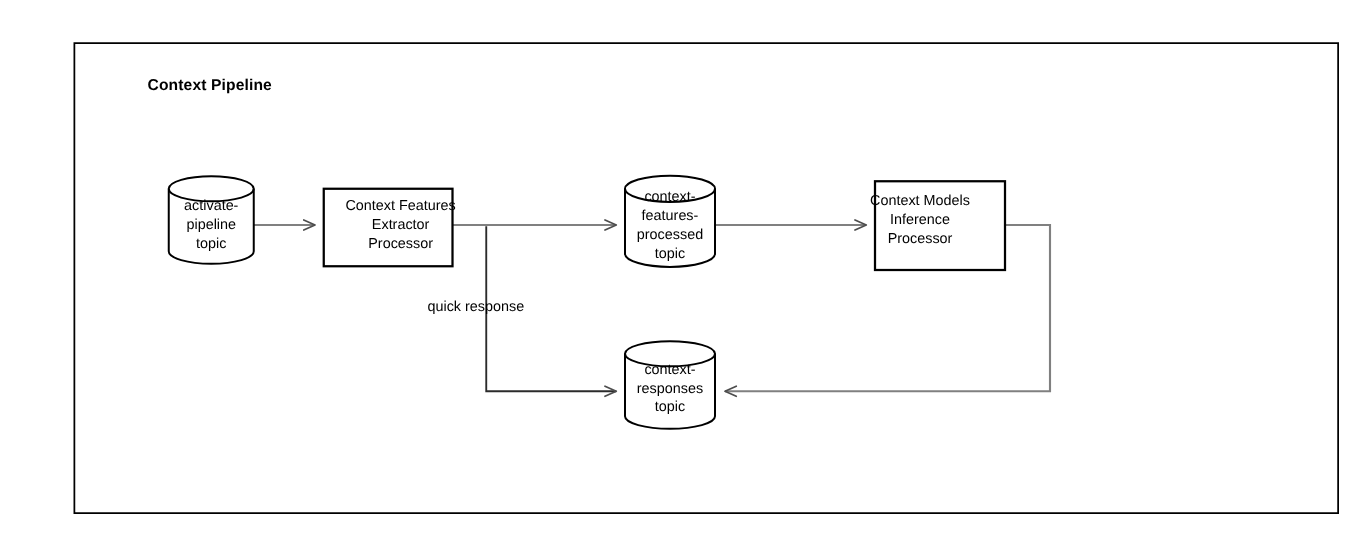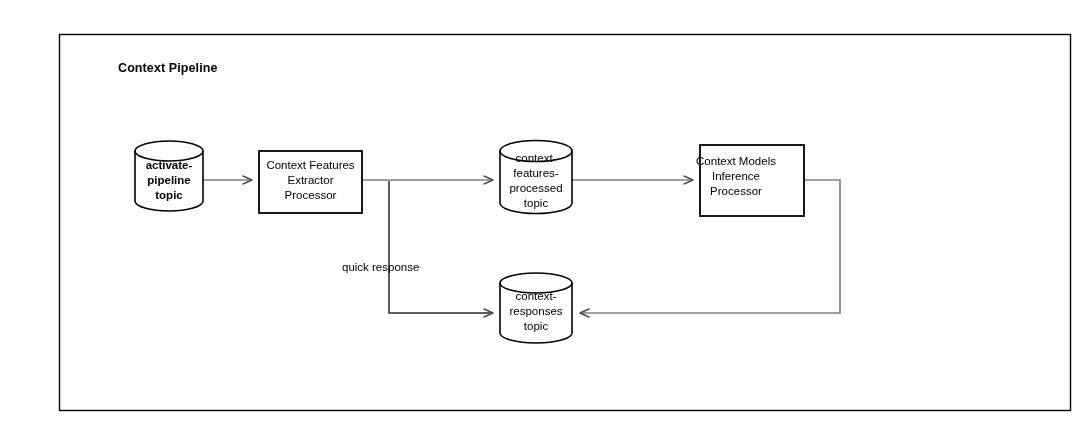--- a/index.html
+++ b/index.html
@@ -43,26 +43,26 @@
     font-weight: bold;
     color: #000000;
     letter-spacing: 0.1px;
   }
   .edge-label {
     position: absolute;
     font-size: 11.5px;
     color: #000000;
     white-space: nowrap;
   }
-  .lbl-activate   { left: 135px; top: 158px; width: 68px; font-weight: bold; }
-  .lbl-extractor  { left: 259px; top: 158px; width: 103px; }
+  .lbl-activate   { left: 135px; top: 158px; width: 68px; }
+  .lbl-extractor  { left: 259px; top: 158px; width: 103px; padding-left: 10px; }
   .lbl-features   { left: 500px; top: 151px; width: 72px; }
   .lbl-inference  { left: 684px; top: 154px; width: 104px; }
   .lbl-responses  { left: 500px; top: 289px; width: 72px; }
-  .lbl-quick      { left: 342px; top: 261px; }
+  .lbl-quick      { left: 342px; top: 240px; }
 </style>
 </head>
 <body>
 
 <div id="canvas">
 
   <svg id="diagram-svg" width="1090" height="430" viewBox="0 0 1090 430">
     <defs>
       <marker id="openArrowGray" markerWidth="12" markerHeight="12" refX="10" refY="5" orient="auto" markerUnits="userSpaceOnUse">
         <path d="M 1 1 L 10 5 L 1 9" fill="none" stroke="#808080" stroke-width="1.4" stroke-linecap="round" stroke-linejoin="round"></path>

